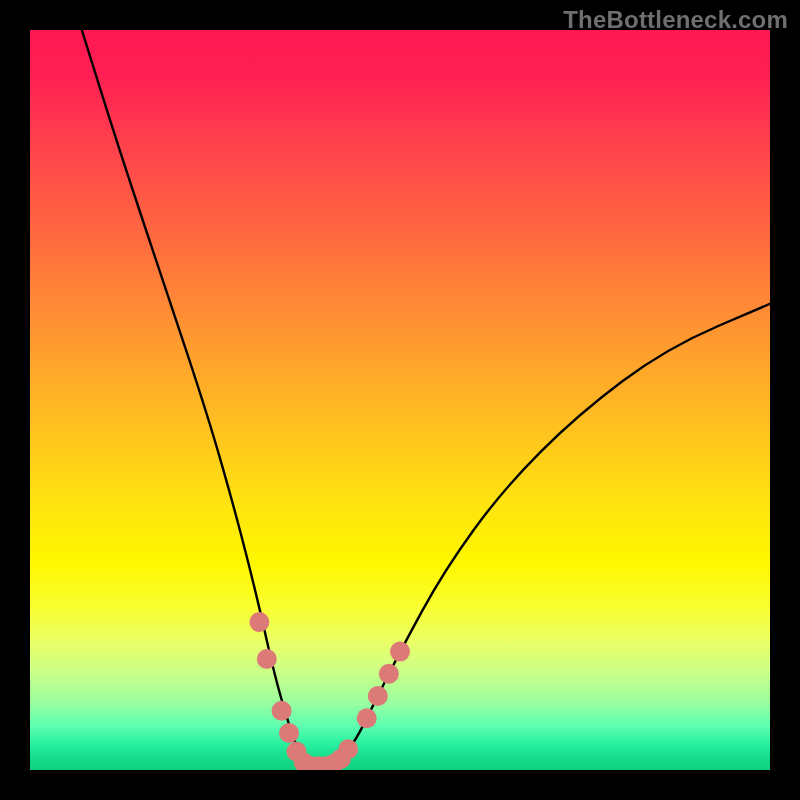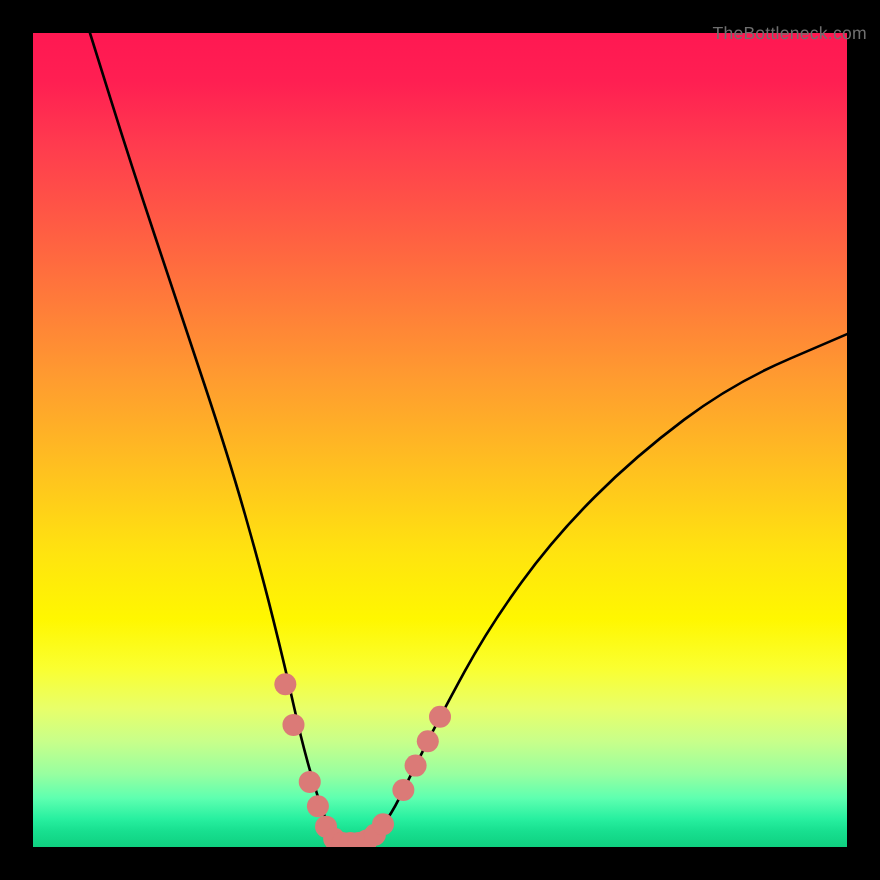--- a/index.html
+++ b/index.html
@@ -15,25 +15,24 @@
     position: relative;
     width: 800px;
     height: 800px;
     background: #000;
   }
   .watermark {
     position: absolute;
     top: 6px;
     right: 12px;
     color: #6f6f6f;
-    font-size: 16px;
-    font-weight: 400;
+    font-size: 24px;
+    font-weight: 700;
     letter-spacing: 0.2px;
     z-index: 4;
-    margin-top: 16px;
   }
   .plot-area {
     position: absolute;
     left: 30px;
     top: 30px;
     width: 740px;
     height: 740px;
     overflow: hidden;
     z-index: 1;
   }

